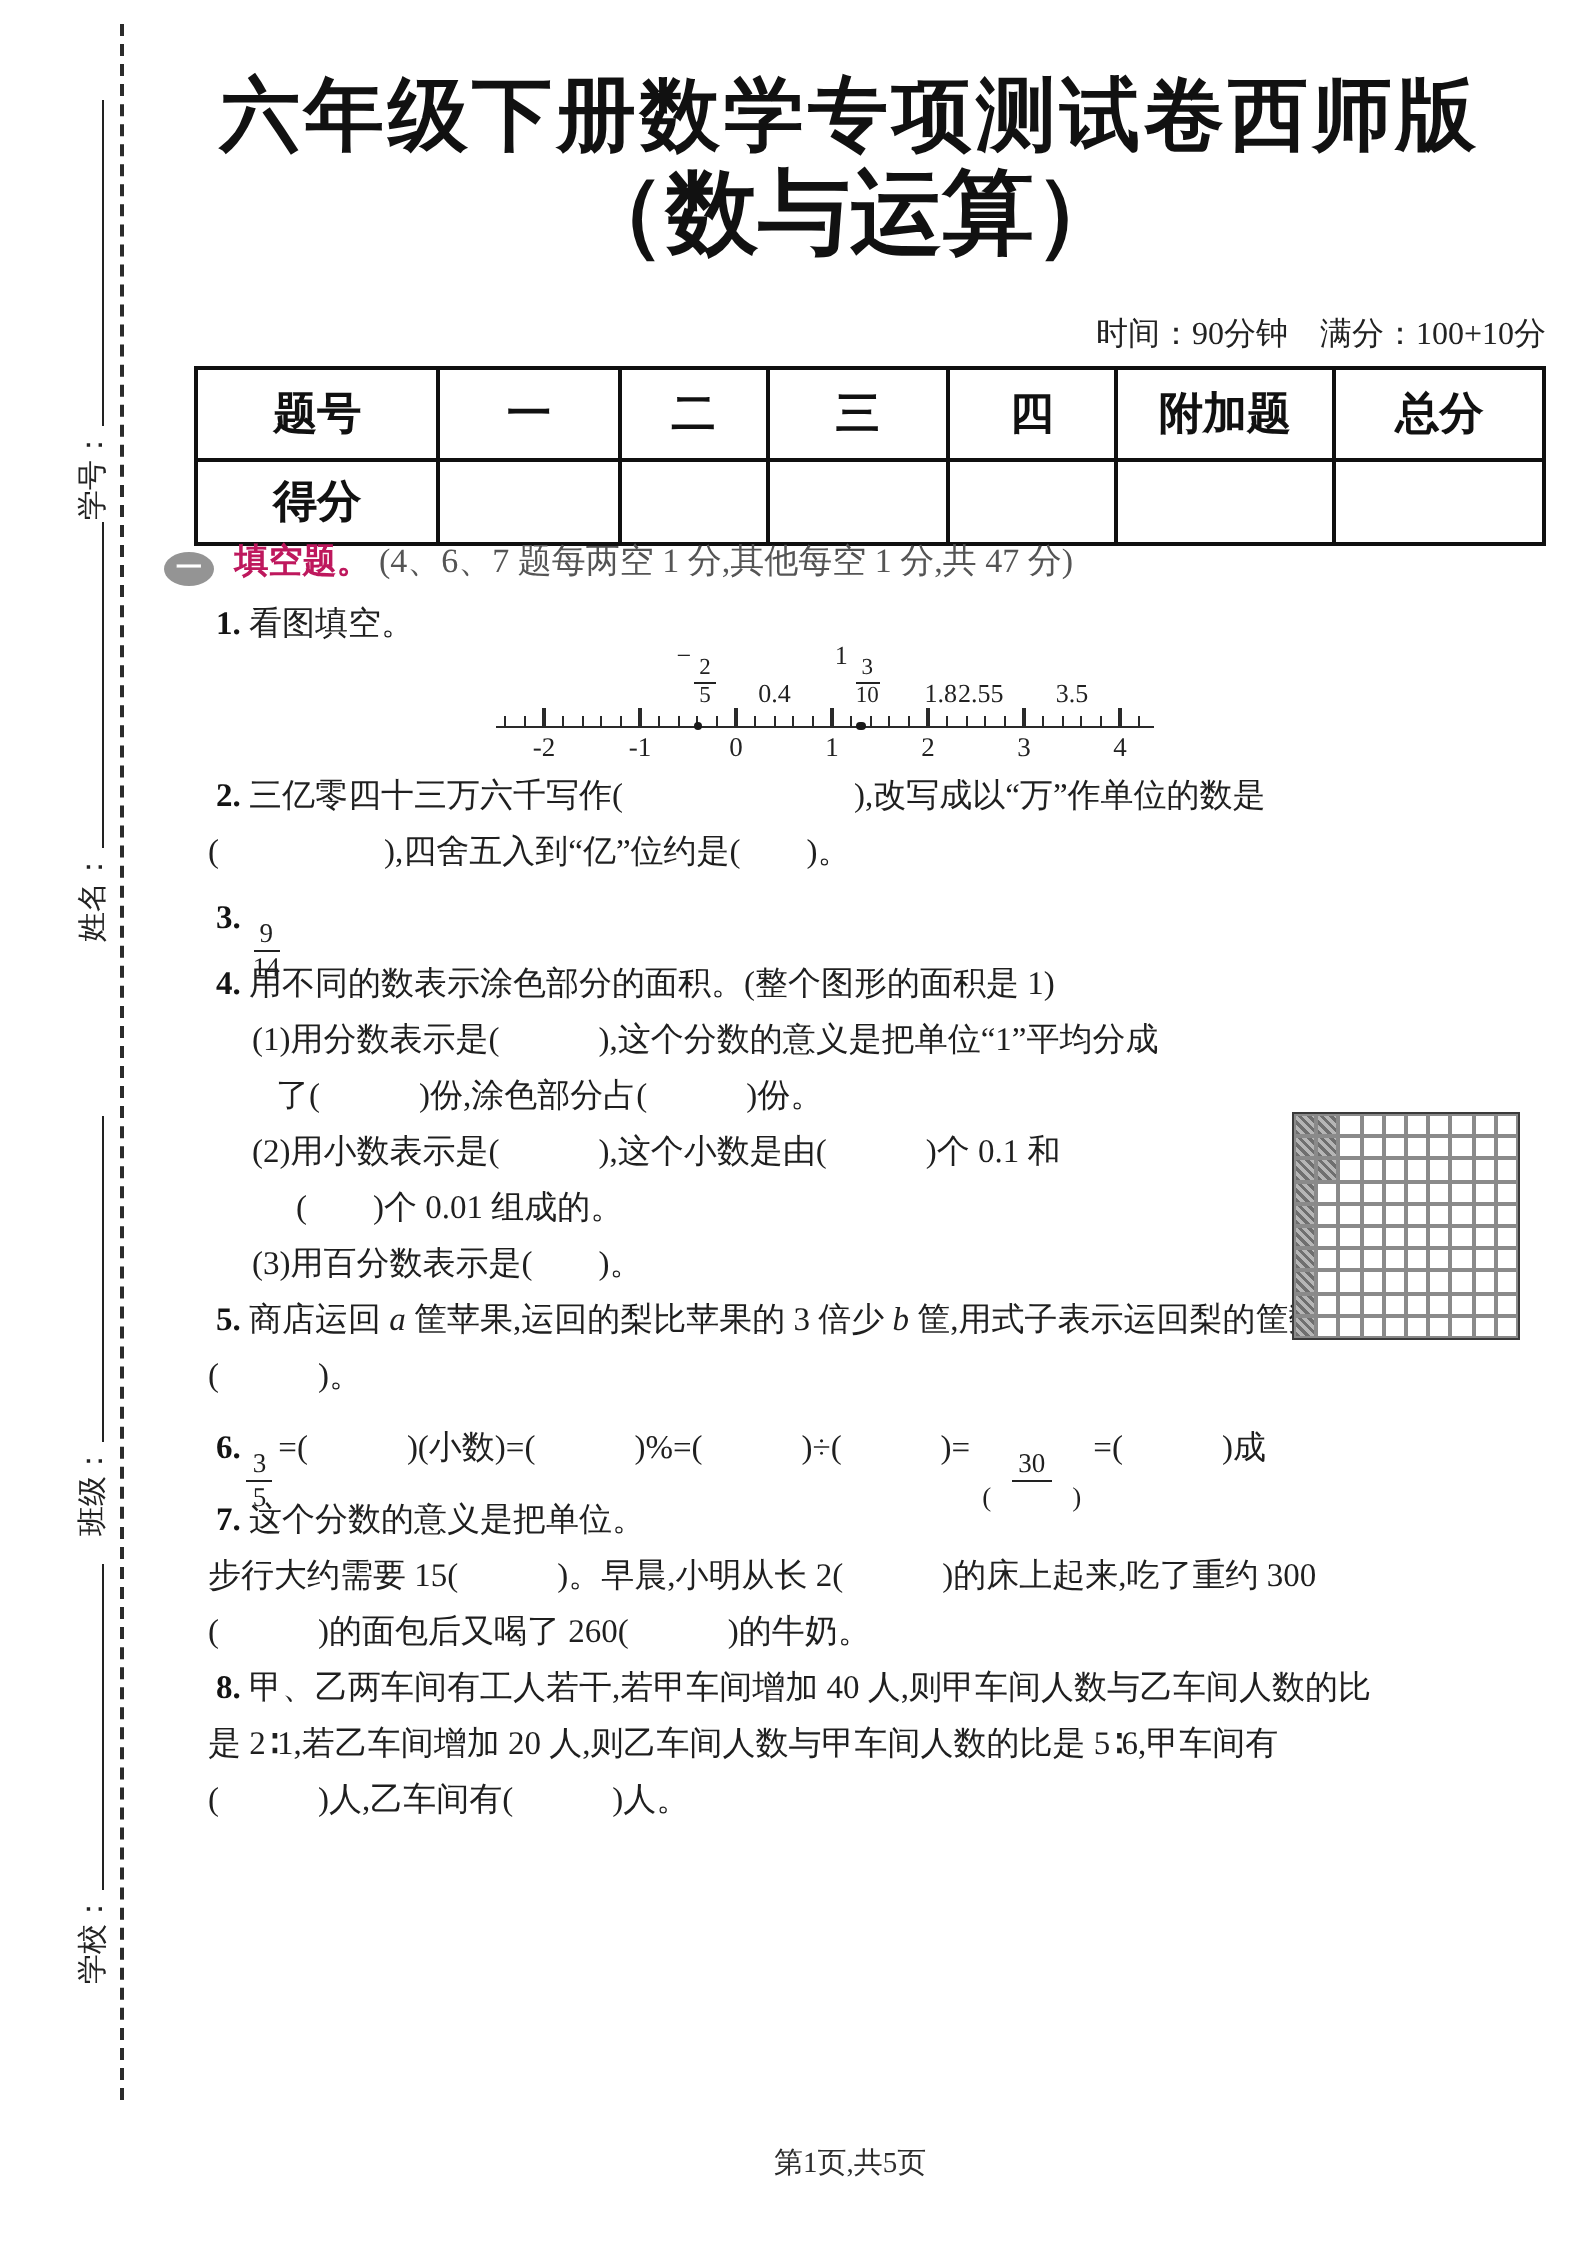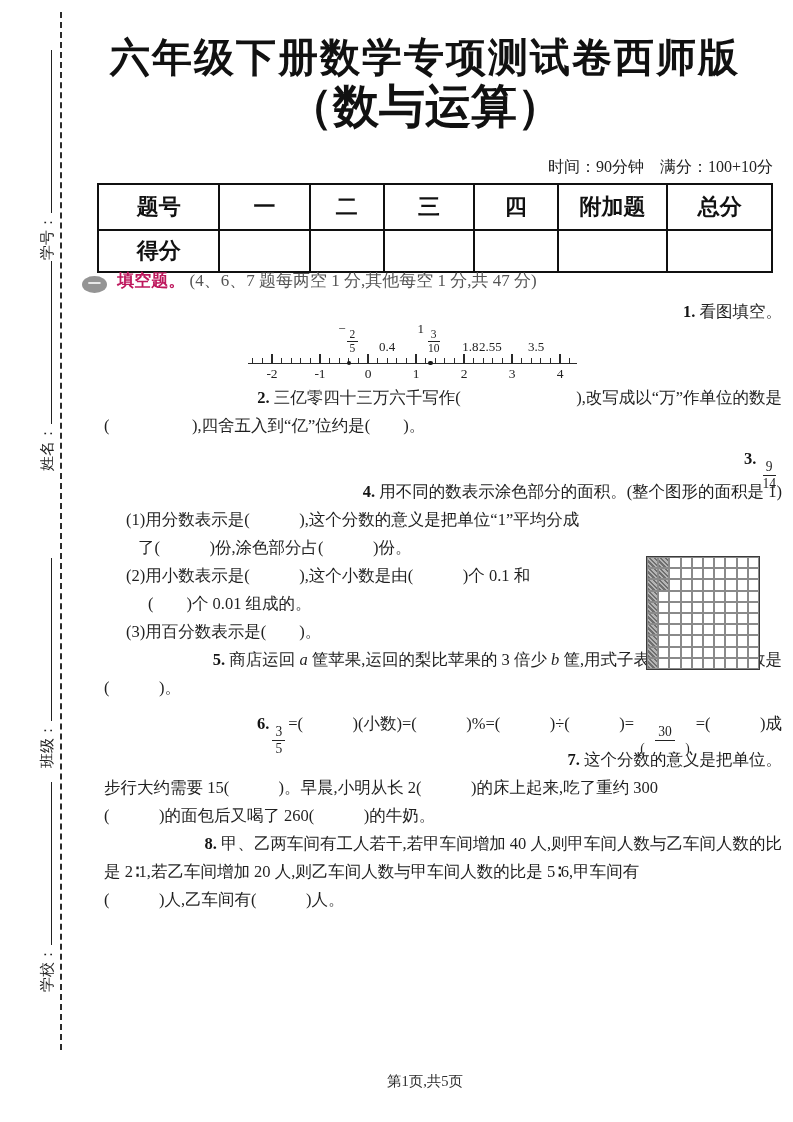--- a/index.html
+++ b/index.html
@@ -34,21 +34,21 @@
   .sec-line{height:30px;line-height:26px;font-size:17px;}
   .badge{display:inline-block;width:25px;height:17px;margin-right:6px;border-radius:50%;
          background:#949494;color:#ffffff;font-weight:bold;font-size:13px;line-height:16px;
          text-align:center;vertical-align:-2px;}
   .sec-title{font-weight:bold;color:#be185d;}
   .sec-note{color:#555;}
 
   .line{min-height:28px;line-height:28px;font-size:16.5px;white-space:nowrap;}
   .line.tall{height:38px;line-height:38px;}
   .line.tall2{height:44px;line-height:44px;}
-  .i1{margin-left:26px;text-align:right;}.i2{margin-left:22px;}.i3{margin-left:36px;}
+  .i1{margin-left:26px;}.i2{margin-left:22px;}.i3{margin-left:36px;}
   .i4{margin-left:44px;}.i5{margin-left:56px;}.i6{margin-left:66px;}
   .qnum{font-weight:bold;color:#141414;}
   .line i{font-family:"Liberation Serif",serif;}
 
   .frac{display:inline-flex;flex-direction:column;align-items:center;vertical-align:-0.55em;
         line-height:1.12;font-size:0.82em;margin:0 3px;}
   .frac .fnum{padding:0 3px;border-bottom:1.3px solid #222;}
   .frac .fden{padding:0 3px;}
 
   

